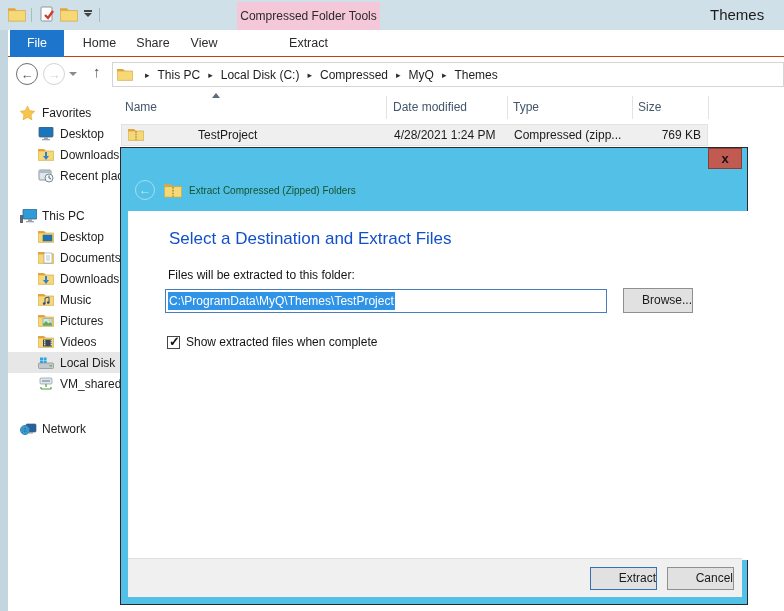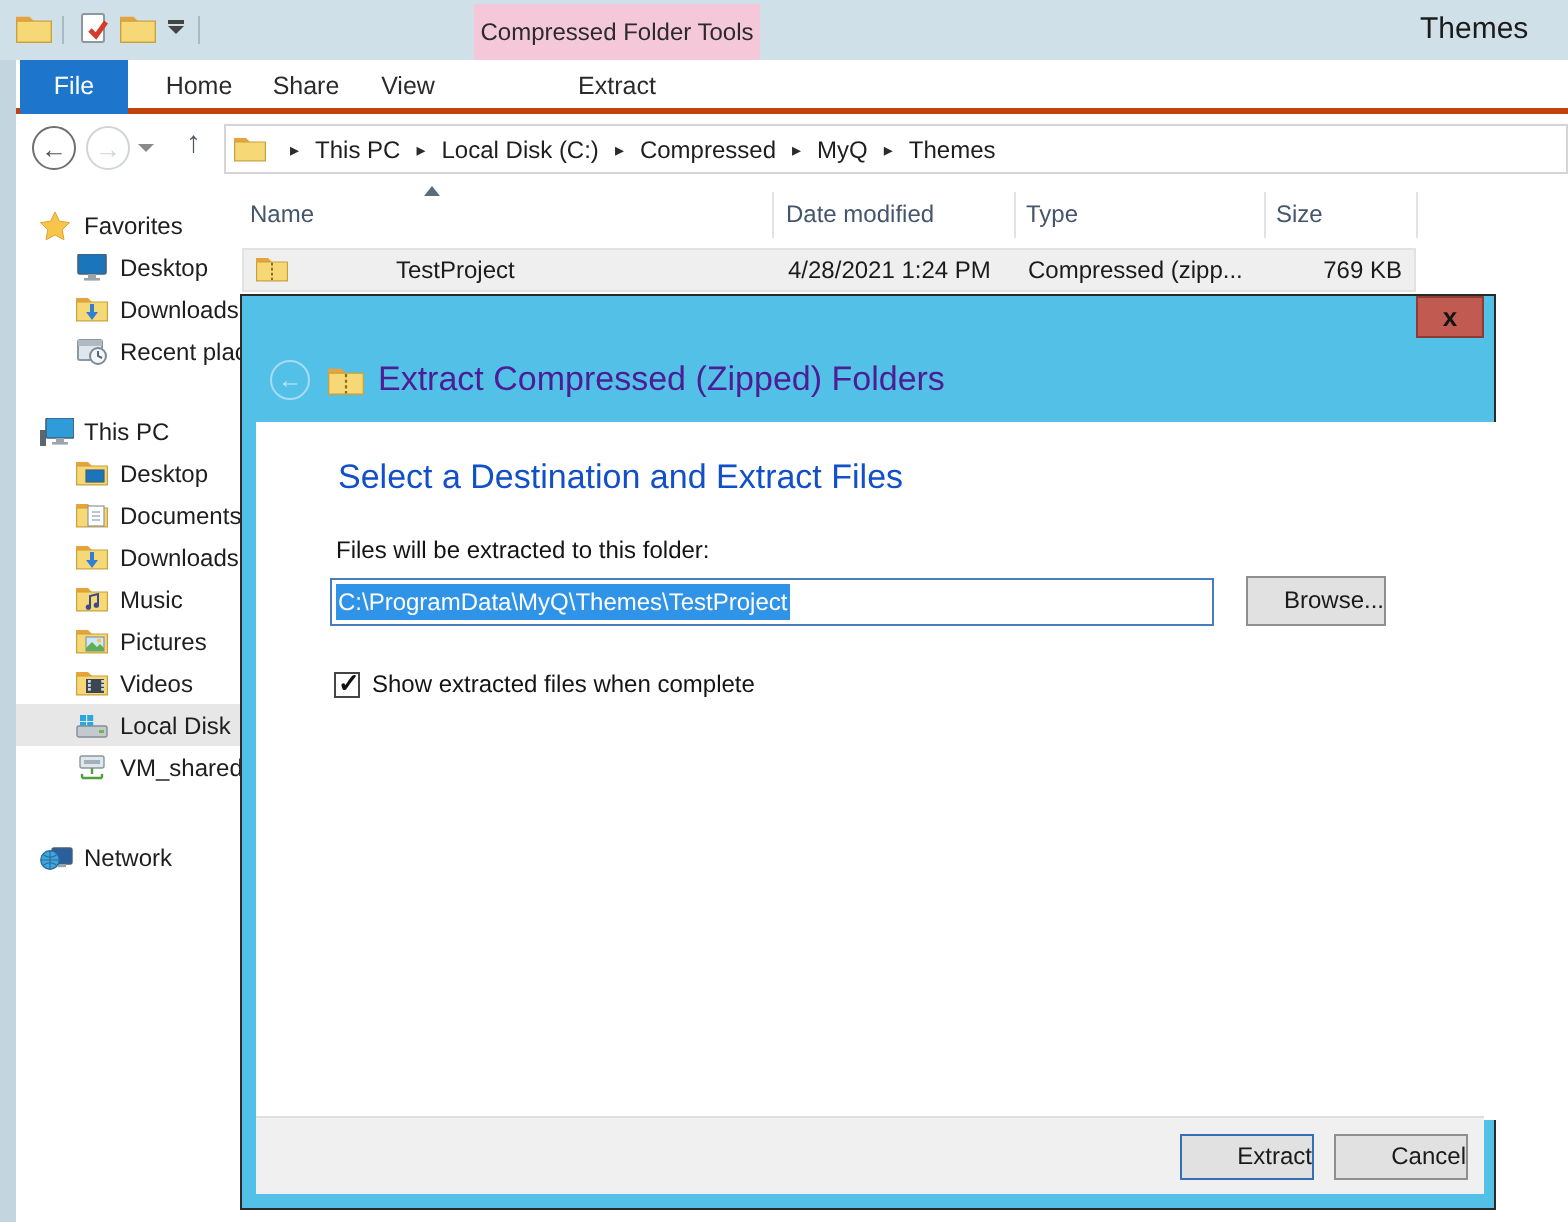--- a/index.html
+++ b/index.html
@@ -14,21 +14,21 @@
   .titlebar { position:absolute; top:0; left:0; width:784px; height:30px; background:#cfe0e9; }
   .qat-sep { position:absolute; top:8px; width:1px; height:14px; background:#a9bac3; }
   .qat-caret { position:absolute; top:13px; width:0; height:0;
     border-left:4px solid transparent; border-right:4px solid transparent; border-top:4px solid #444; }
   .qat-caret::before { content:""; position:absolute; left:-4px; top:-7px; width:8px; height:2px; background:#444; }
   .ctx-tab { position:absolute; left:237px; top:2px; width:143px; height:28px; background:#f4c8d8;
     font-size:12px; color:#2b2b2b; text-align:center; line-height:28px; }
   .win-title { position:absolute; left:710px; top:0; height:30px; line-height:30px; font-size:15px; color:#1c1c1c; }
 
   
-  .tabs-row { position:absolute; top:30px; left:0; width:784px; height:27px; background:#fff; border-bottom:3px solid #c2410c; }
+  .tabs-row { position:absolute; top:30px; left:0; width:784px; height:27px; background:#fff; border-bottom:1px solid #c2410c; }
   .rtab { position:absolute; top:0; height:27px; line-height:27px; text-align:center; font-size:12.5px; color:#2b2b2b; }
   .rtab.file { background:#1e76cc; color:#fff; }
 
   
   .addr-row { position:absolute; top:57px; left:0; width:784px; height:35px; background:#fff; }
   .nav-circle { position:absolute; top:6px; width:22px; height:22px; border-radius:50%;
     display:flex; align-items:center; justify-content:center; font-size:13px; }
   .nav-back { left:16px; border:1px solid #6f6f6f; color:#4f4f4f; }
   .nav-fwd  { left:43px; border:1px solid #cfd4d8; color:#cfd4d8; }
   .nav-caret { position:absolute; left:69px; top:15px; width:0; height:0;
@@ -62,21 +62,21 @@
   .file-row .cell { position:absolute; top:0; line-height:20px; white-space:nowrap; }
 
   
   .dialog { position:absolute; left:120px; top:147px; width:628px; height:458px;
     background:#53c0e8; border:1px solid #2a2a2a; z-index:10; }
   .dlg-close { position:absolute; top:0; right:5px; width:34px; height:21px; background:#c15b52;
     border:1px solid #8d3c33; color:#141414; font-weight:bold; font-size:13px; line-height:19px; text-align:center; }
   .dlg-titlerow { position:absolute; top:30px; left:14px; height:24px; display:flex; align-items:center; }
   .back-circle { width:20px; height:20px; border-radius:50%; border:1px solid #a8dcf2; color:#c4e8f7;
     display:flex; align-items:center; justify-content:center; font-size:12px; margin-right:9px; }
-  .dlg-title { font-size:17px; color:#4c1d95; margin-left:7px; }
+  .dlg-title { font-size:10px; color:#14532d; margin-left:7px; }
   .dlg-body { position:absolute; left:7px; top:63px; width:691px; height:349px; background:#fff; }
   .dlg-heading { position:absolute; left:41px; top:18px; font-size:17px; color:#1150c8; }
   .dlg-label { position:absolute; left:40px; top:57px; font-size:12px; color:#141414; }
   .dlg-input { position:absolute; left:37px; top:78px; width:442px; height:24px; border:1px solid #4a7ebb;
     background:#fff; display:flex; align-items:center; padding-left:2px; font-size:12px; overflow:hidden; }
   .dlg-input .sel { background:#2f93e8; color:#fff; padding:2px 1px; white-space:nowrap; }
   .btn { background:#e1e1e1; font-size:12px; color:#1a1a1a; text-align:right; }
   .browse-btn { position:absolute; left:495px; top:77px; width:70px; height:25px; border:1px solid #8f8f8f; line-height:23px; }
   .checkbox-row { position:absolute; left:39px; top:124px; display:flex; align-items:center; font-size:12px; color:#141414; }
   .cb { width:13px; height:13px; min-width:13px; border:1px solid #454545; background:#fff; position:relative; margin-right:6px; }

